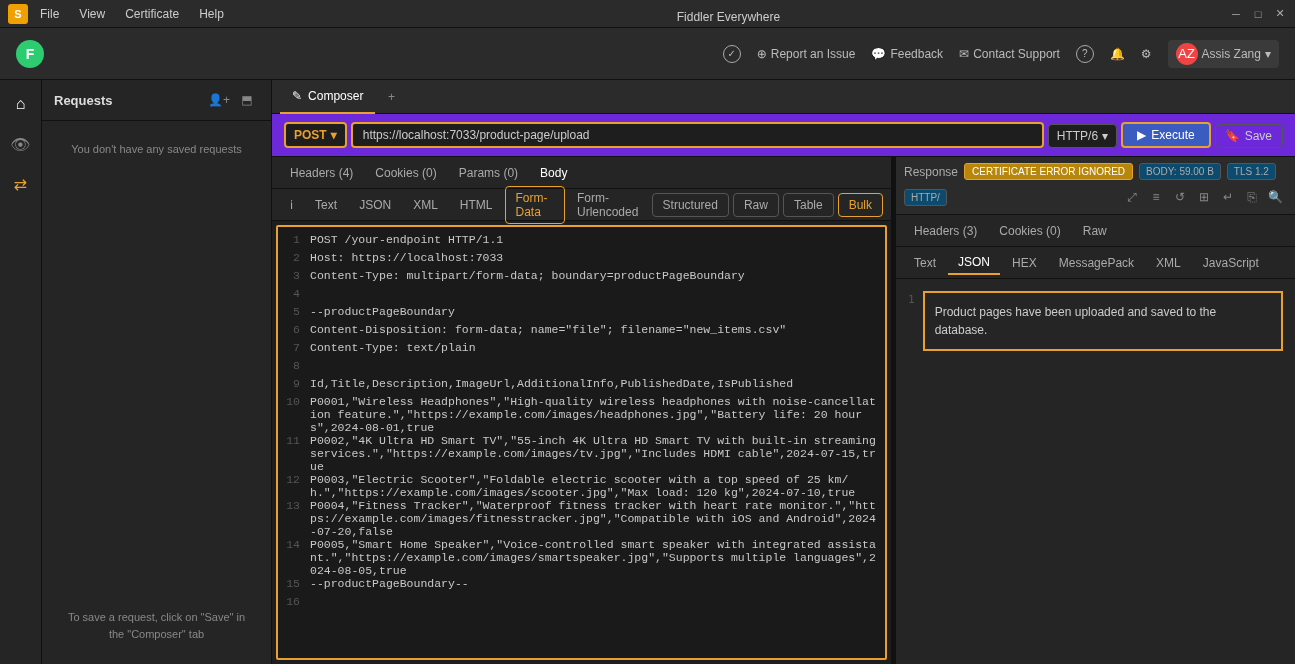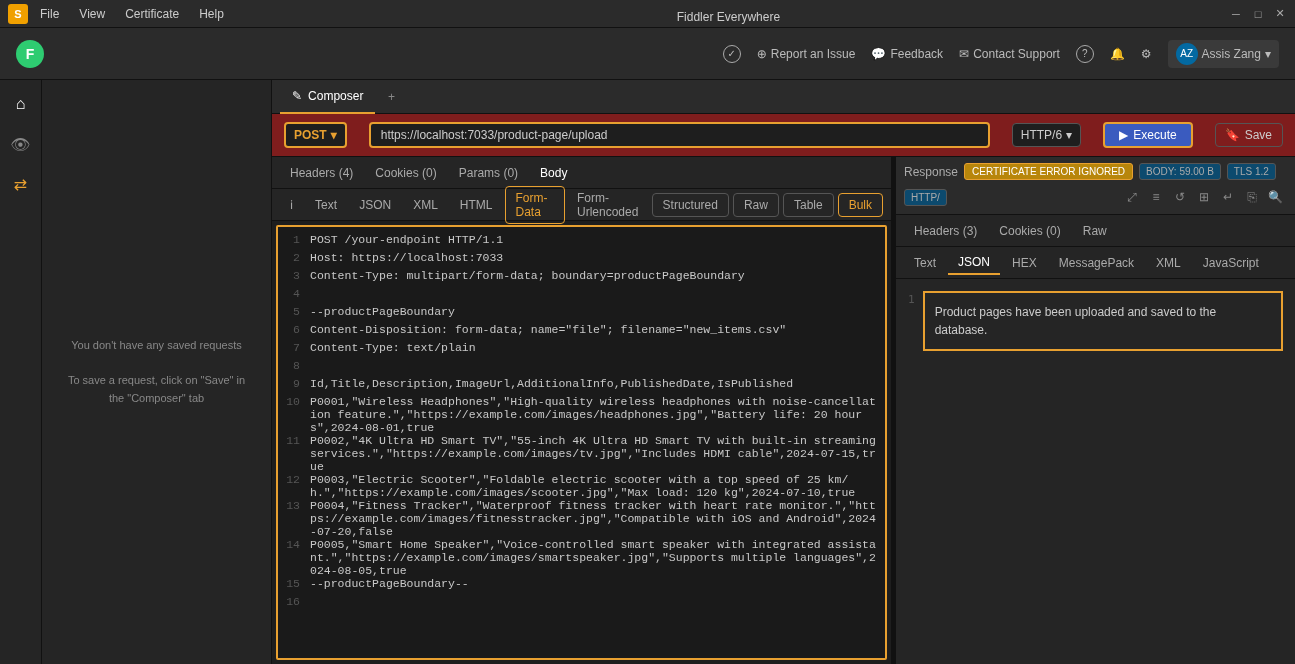--- a/index.html
+++ b/index.html
@@ -16,49 +16,49 @@
     .win-btn { width: 14px; height: 14px; display: flex; align-items: center; justify-content: center; cursor: pointer; color: #aaa; font-size: 11px; }
 
     
     .top-bar { background: #2b2b2b; height: 52px; display: flex; align-items: center; justify-content: space-between; padding: 0 16px; border-bottom: 1px solid #111; flex-shrink: 0; }
     .top-bar-left { display: flex; align-items: center; gap: 4px; }
     .top-bar-logo { width: 28px; height: 28px; background: #2ecc71; border-radius: 50%; display: flex; align-items: center; justify-content: center; font-weight: bold; color: #fff; font-size: 14px; }
     .top-bar-right { display: flex; align-items: center; gap: 16px; color: #bbb; font-size: 12px; }
     .top-bar-action { display: flex; align-items: center; gap: 4px; cursor: pointer; }
     .icon-circle { width: 18px; height: 18px; border: 1.5px solid #aaa; border-radius: 50%; display: flex; align-items: center; justify-content: center; font-size: 10px; }
     .user-badge { background: #3a3a3a; border-radius: 4px; padding: 3px 8px; display: flex; align-items: center; gap: 4px; cursor: pointer; }
-    .avatar-circle { width: 22px; height: 22px; background: #0369a1; border-radius: 50%; display: flex; align-items: center; justify-content: center; color: #fff; font-size: 10px; }
+    .avatar-circle { width: 22px; height: 22px; background: #ef4444; border-radius: 50%; display: flex; align-items: center; justify-content: center; color: #fff; font-size: 13px; }
 
     
     .main-layout { display: flex; flex: 1; overflow: hidden; }
 
     
     .sidebar { width: 42px; background: #252525; border-right: 1px solid #111; display: flex; flex-direction: column; align-items: center; padding: 8px 0; gap: 8px; flex-shrink: 0; }
     .sidebar-icon { width: 32px; height: 32px; display: flex; align-items: center; justify-content: center; border-radius: 4px; cursor: pointer; color: #888; font-size: 16px; }
     .sidebar-icon.active { color: #fff; }
 
     
     .left-panel { width: 230px; background: #252525; border-right: 1px solid #111; display: flex; flex-direction: column; flex-shrink: 0; }
     .left-panel-header { padding: 8px 12px; display: flex; align-items: center; justify-content: space-between; border-bottom: 1px solid #111; }
     .left-panel-title { font-size: 13px; font-weight: 600; color: #ddd; }
     .left-panel-icons { display: flex; gap: 4px; }
     .left-panel-icon { width: 24px; height: 24px; display: flex; align-items: center; justify-content: center; cursor: pointer; color: #888; border-radius: 3px; }
-    .left-panel-empty { flex: 1; display: flex; flex-direction: column; align-items: center; justify-content: center; padding: 20px; text-align: center; color: #888; font-size: 11px; line-height: 1.6; }
+    .left-panel-empty { flex: 1; display: flex; flex-direction: column; align-items: center; justify-content: space-between; padding: 20px; text-align: center; color: #888; font-size: 11px; line-height: 1.6; }
 
     
     .right-area { flex: 1; display: flex; flex-direction: column; overflow: hidden; }
 
     
     .composer-tabs { display: flex; align-items: center; background: #2b2b2b; border-bottom: 1px solid #111; padding: 0 8px; height: 34px; flex-shrink: 0; }
     .composer-tab { display: flex; align-items: center; gap: 6px; padding: 0 12px; height: 34px; cursor: pointer; color: #aaa; border-bottom: 2px solid transparent; font-size: 12px; }
     .composer-tab.active { color: #fff; border-bottom-color: #e8a030; }
     .composer-tab-add { width: 24px; height: 24px; display: flex; align-items: center; justify-content: center; color: #888; cursor: pointer; margin-left: 4px; border-radius: 3px; }
 
     
-    .url-bar { display: flex; align-items: center; gap: 22px; padding: 8px 12px; background: #7f1d1d; border-bottom: 1px solid #111; flex-shrink: 0; }
+    .url-bar { display: flex; align-items: flex-end; gap: 4px; padding: 8px 12px; background: #6d28d9; border-bottom: 1px solid #111; flex-shrink: 0; }
     .method-select { background: #1e1e1e; border: 2px solid #e8a030; color: #e8a030; padding: 4px 8px; border-radius: 4px; font-size: 12px; font-weight: bold; cursor: pointer; display: flex; align-items: center; gap: 4px; }
     .url-input { flex: 1; background: #1e1e1e; border: 2px solid #e8a030; color: #ccc; padding: 4px 10px; border-radius: 4px; font-size: 12px; outline: none; }
     .protocol-select { background: #1e1e1e; border: 1px solid #555; color: #ccc; padding: 4px 8px; border-radius: 4px; font-size: 12px; cursor: pointer; display: flex; align-items: center; gap: 4px; }
     .execute-btn { background: #3a5bbf; border: 2px solid #e8a030; color: #fff; padding: 4px 14px; border-radius: 4px; font-size: 12px; cursor: pointer; display: flex; align-items: center; gap: 5px; }
     .save-btn { background: transparent; border: 1px solid #555; color: #ccc; padding: 4px 10px; border-radius: 4px; font-size: 12px; cursor: pointer; display: flex; align-items: center; gap: 4px; }
 
     
     .req-tabs { display: flex; align-items: center; background: #252525; border-bottom: 1px solid #111; padding: 0 8px; height: 32px; flex-shrink: 0; gap: 2px; }
     .req-tab { padding: 4px 10px; cursor: pointer; color: #aaa; font-size: 12px; border-radius: 3px; }
     .req-tab.active { color: #fff; }
@@ -166,20 +166,27 @@
 
 <div class="main-layout">
 
   <div class="sidebar">
     <div class="sidebar-icon active">⌂</div>
     <div class="sidebar-icon">👁</div>
     <div class="sidebar-icon" style="color:#e8a030;">⇄</div>
   </div>
 
   <div class="left-panel">
+    <div class="left-panel-header">
+      <span class="left-panel-title">Requests</span>
+      <div class="left-panel-icons">
+        <div class="left-panel-icon">👤+</div>
+        <div class="left-panel-icon">⬒</div>
+      </div>
+    </div>
     <div class="left-panel-empty">
       <span>You don't have any saved requests</span>
       <br>
       <span>To save a request, click on "Save" in the "Composer" tab</span>
     </div>
   </div>
 
   <div class="right-area">
 
     <div class="composer-tabs">

